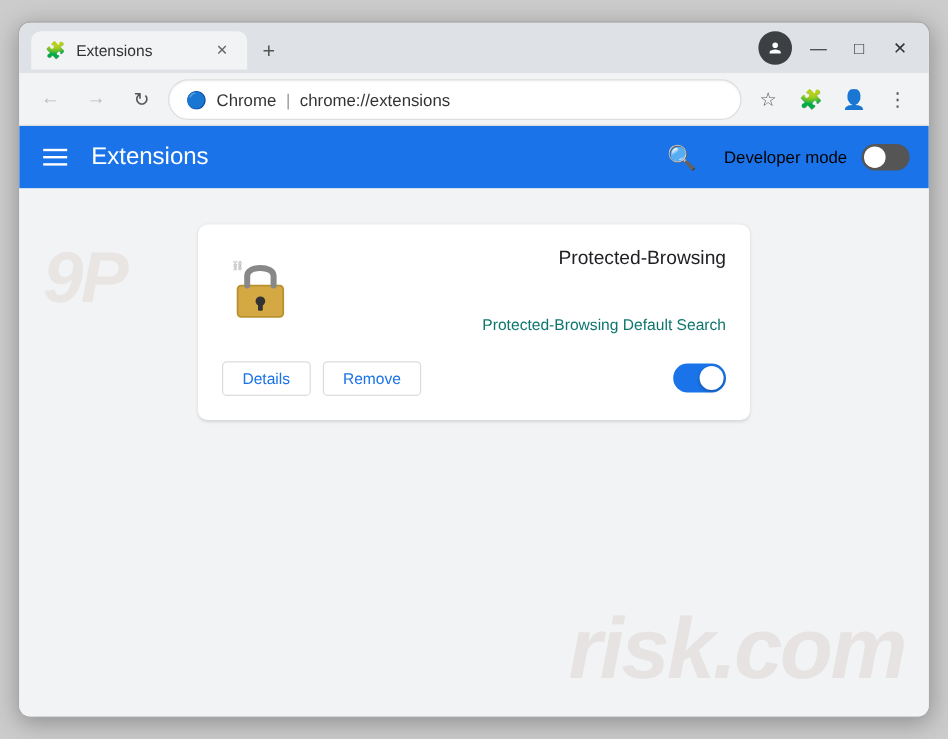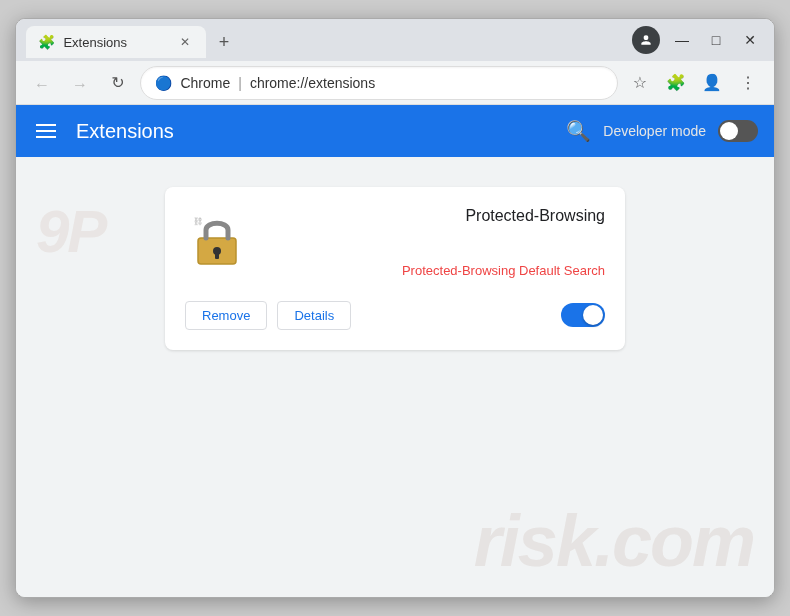--- a/index.html
+++ b/index.html
@@ -244,22 +244,23 @@
       gap: 12px;
     }
 
     .search-icon-btn {
       color: white;
       font-size: 20px;
       cursor: pointer;
     }
 
     .developer-mode-label {
-      color: #e5e5e5;
-      font-size: 14px;
+      color: #000000;
+      font-size: 14px;
+      margin-left: 10px;
     }
 
     .toggle-switch {
       width: 40px;
       height: 22px;
       border-radius: 11px;
       background: #555;
       position: relative;
       cursor: pointer;
     }
@@ -342,21 +343,21 @@
 
     .ext-name {
       font-size: 16px;
       font-weight: 500;
       color: #202124;
       margin-bottom: 6px;
     }
 
     .ext-desc {
       font-size: 13px;
-      color: #ef4444;
+      color: #0f766e;
       line-height: 1.5;
       margin-top: 36px;
     }
 
     .ext-card-bottom {
       display: flex;
       align-items: center;
       gap: 10px;
     }
 
@@ -477,22 +478,22 @@
           </svg>
         </div>
 
         <div class="ext-info">
           <div class="ext-name">Protected-Browsing</div>
           <div class="ext-desc">Protected-Browsing Default Search</div>
         </div>
       </div>
 
       <div class="ext-card-bottom">
+        <button class="ext-btn">Details</button>
         <button class="ext-btn">Remove</button>
-        <button class="ext-btn">Details</button>
         <div class="ext-toggle">
           <div class="ext-toggle-knob"></div>
         </div>
       </div>
     </div>
 
   </div>
 </div>
 
 </body></html>

